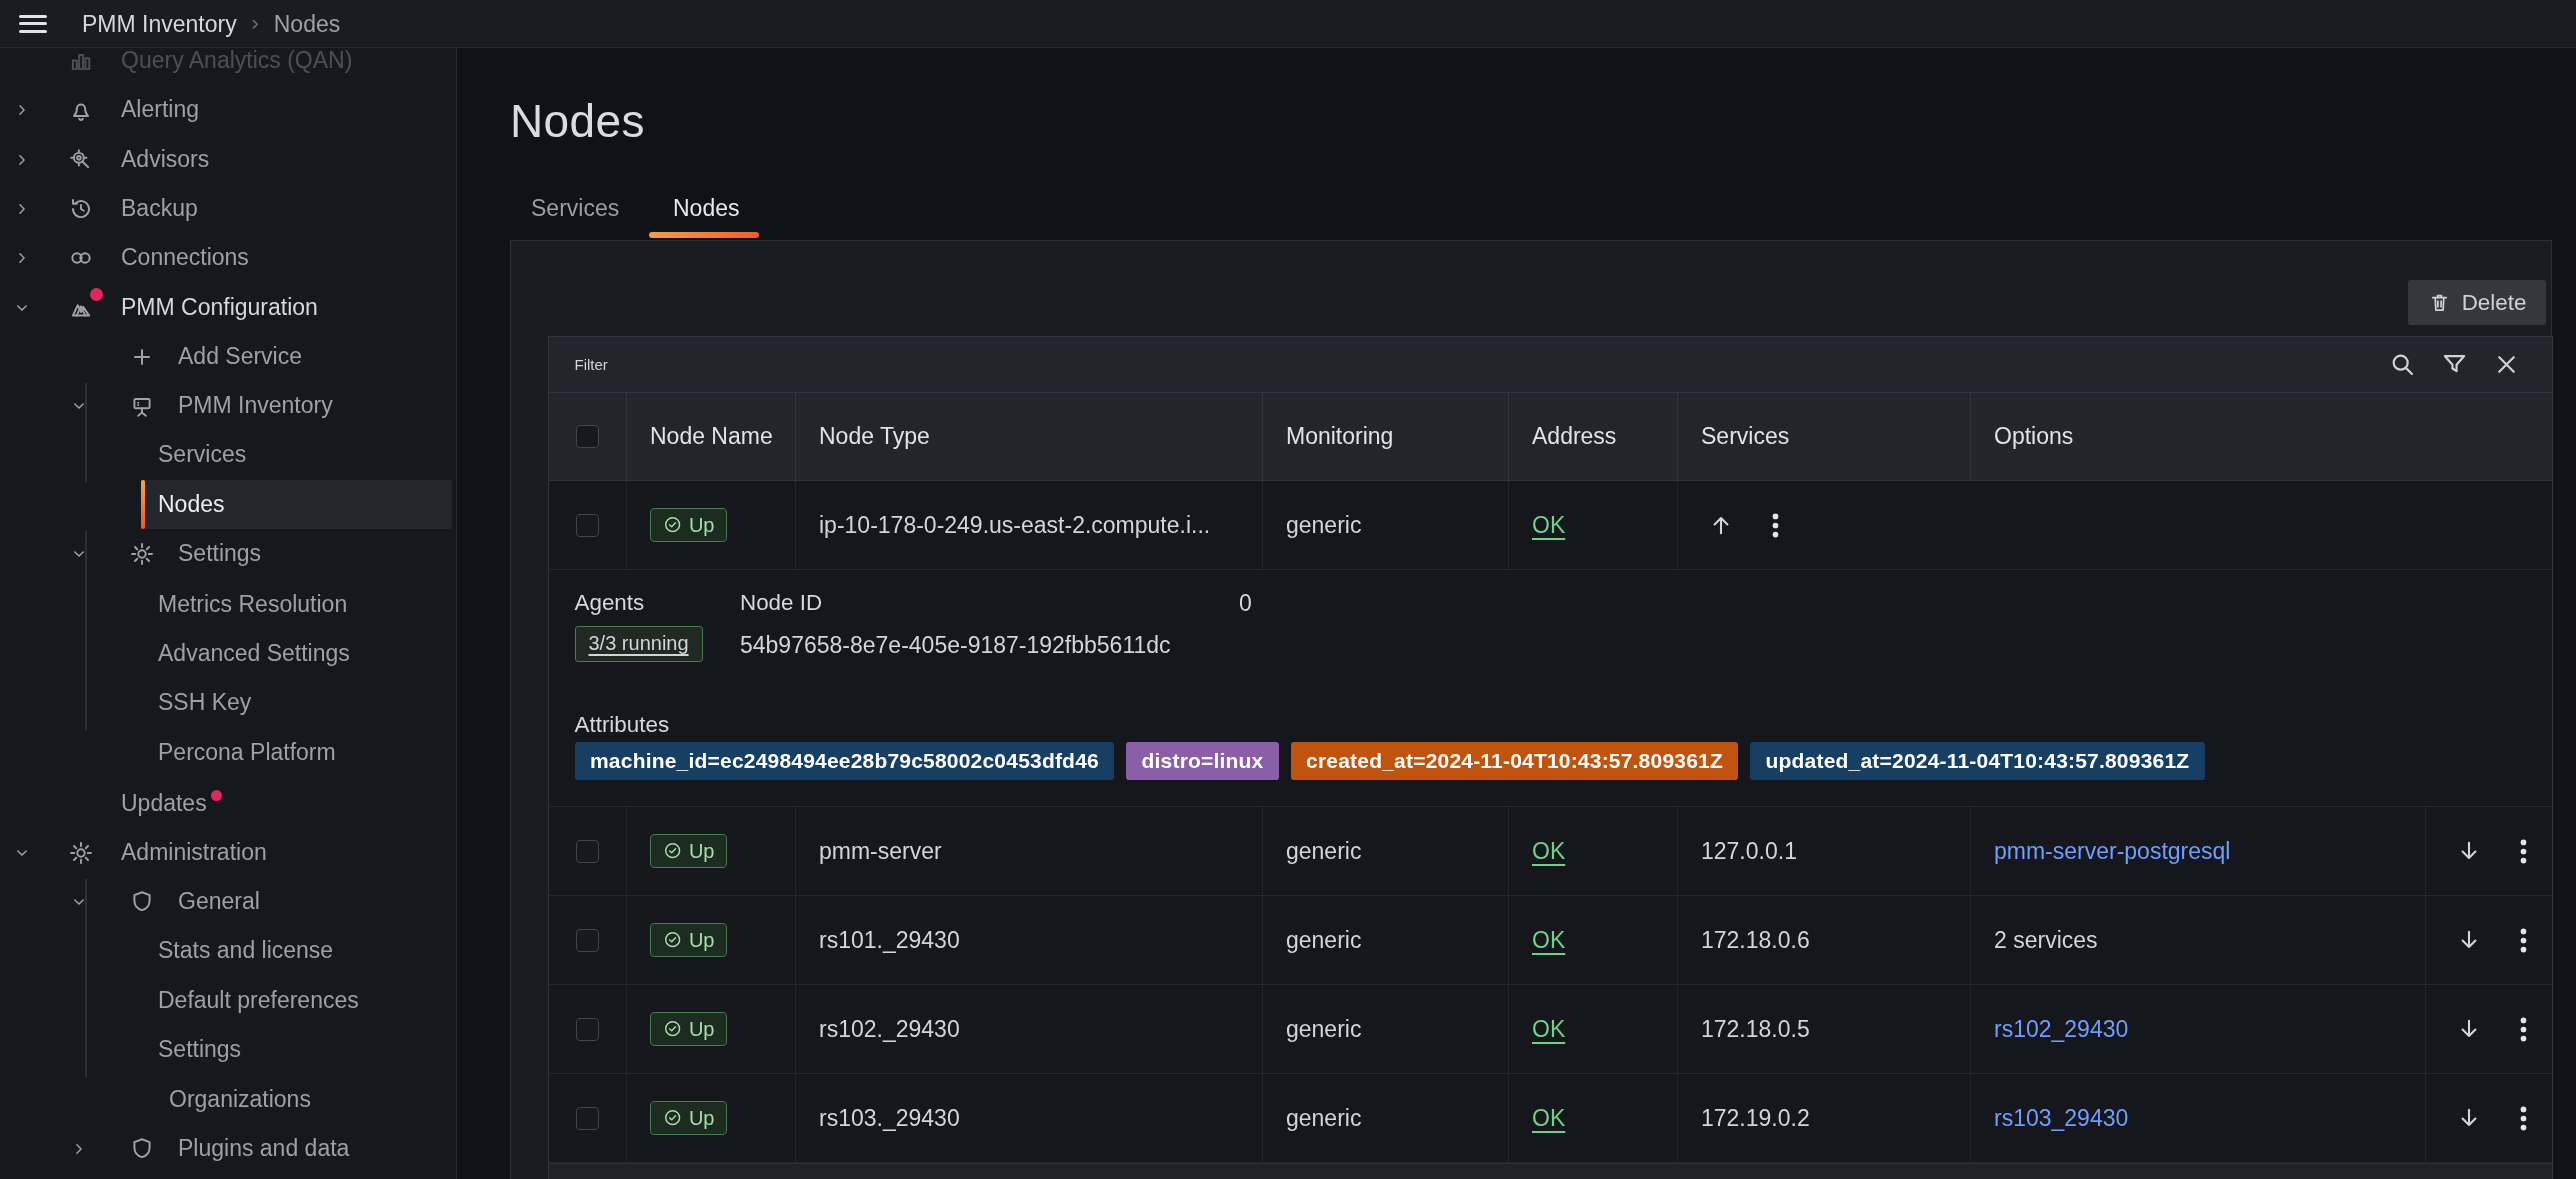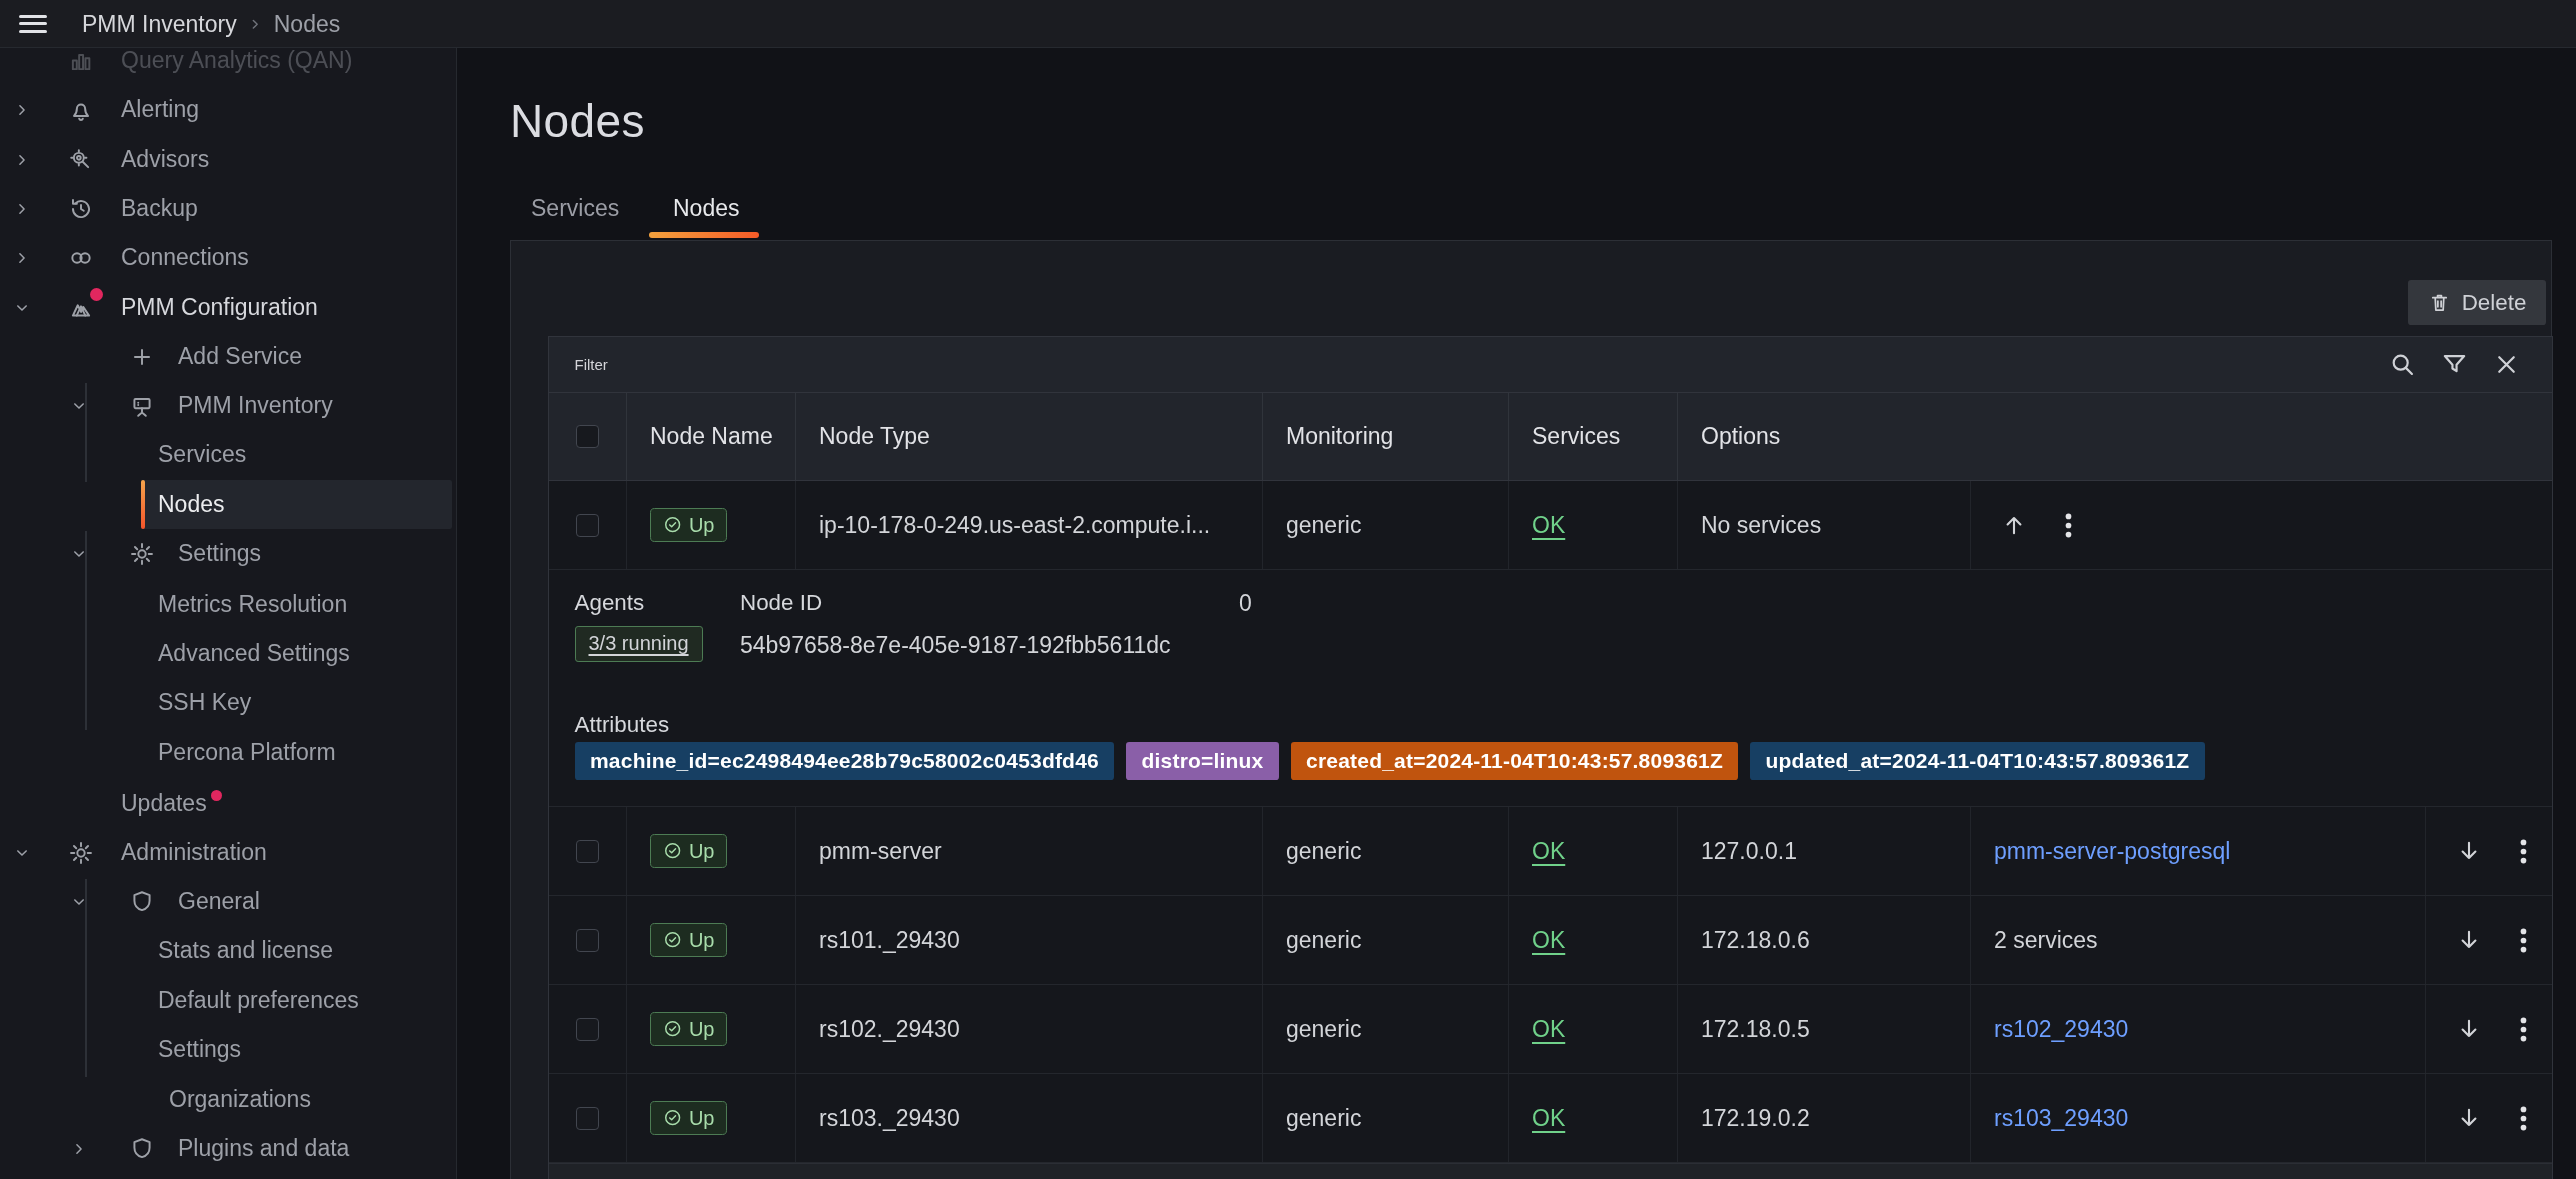--- a/index.html
+++ b/index.html
@@ -293,20 +293,21 @@
             </svg>
         </div>
       </div>
       <div class="grid thead" id="thead">
           <div class="cell c-check">
             <div class="checkbox"></div>
           </div>
           <div class="cell">Node Name</div>
           <div class="cell">Node Type</div>
           <div class="cell">Monitoring</div>
+          <div class="cell">Address</div>
           <div class="cell">Services</div>
           <div class="cell">Options</div>
         </div>
       <div id="tbody">
           <div class="grid trow">
             <div class="cell c-check">
               <div class="checkbox"></div>
             </div>
             <div class="cell">
               <span class="up-badge">
@@ -314,23 +315,20 @@
                   <circle cx="12" cy="12" r="8.6"></circle>
                   <path d="M8.4 12.3l2.4 2.4 4.8-5"></path>
                 </svg>
                 <span>Up</span>
               </span>
             </div>
             <div class="cell">ip-10-178-0-249.us-east-2.compute.i...</div>
             <div class="cell">generic</div>
             <div class="cell">
               <a class="ok-link">OK</a>
-            </div>
-            <div class="cell">
-              <span>No services</span>
             </div>
             <div class="cell c-opts">
               <svg class="ic opt-arrow" viewBox="0 0 24 24">
                 <path d="M12 19V6M6.5 11.5L12 6l5.5 5.5"></path>
               </svg>
               <svg class="ic opt-kebab" viewBox="0 0 24 24">
                 <circle cx="12" cy="5" r="2.2" fill="currentColor" stroke="none"></circle>
                 <circle cx="12" cy="12" r="2.2" fill="currentColor" stroke="none"></circle>
                 <circle cx="12" cy="19" r="2.2" fill="currentColor" stroke="none"></circle>
               </svg>

